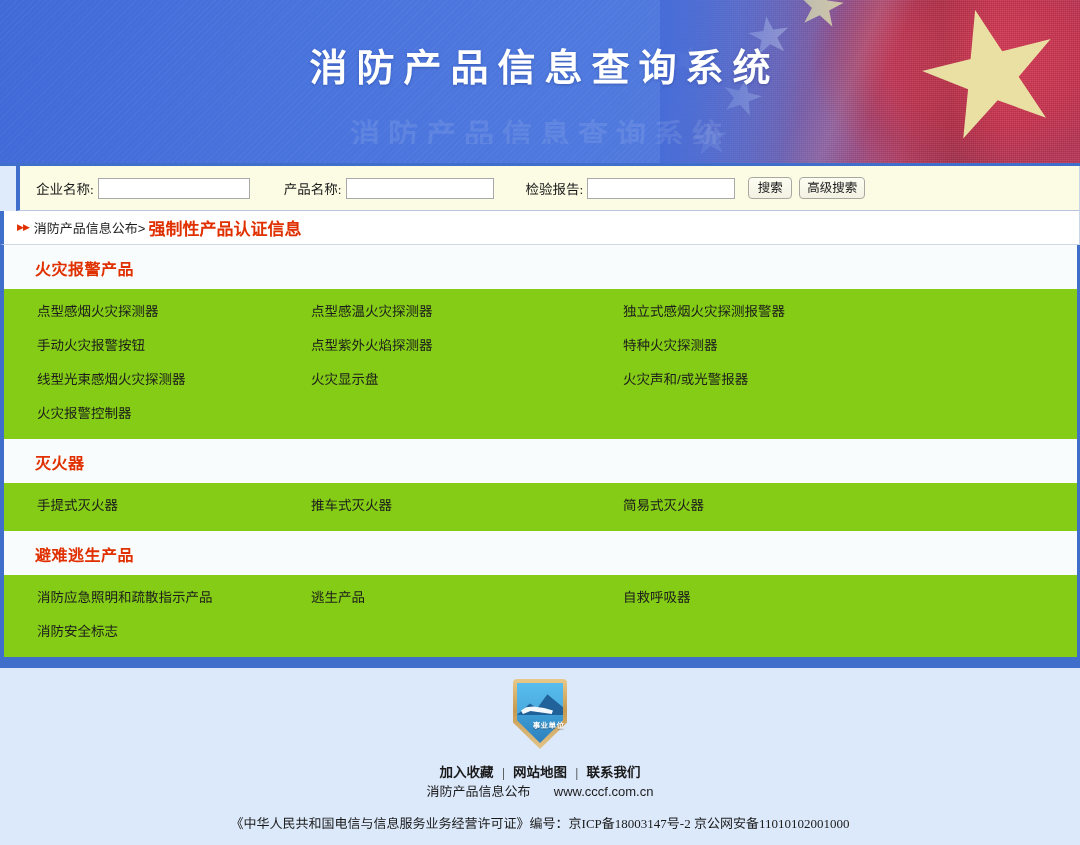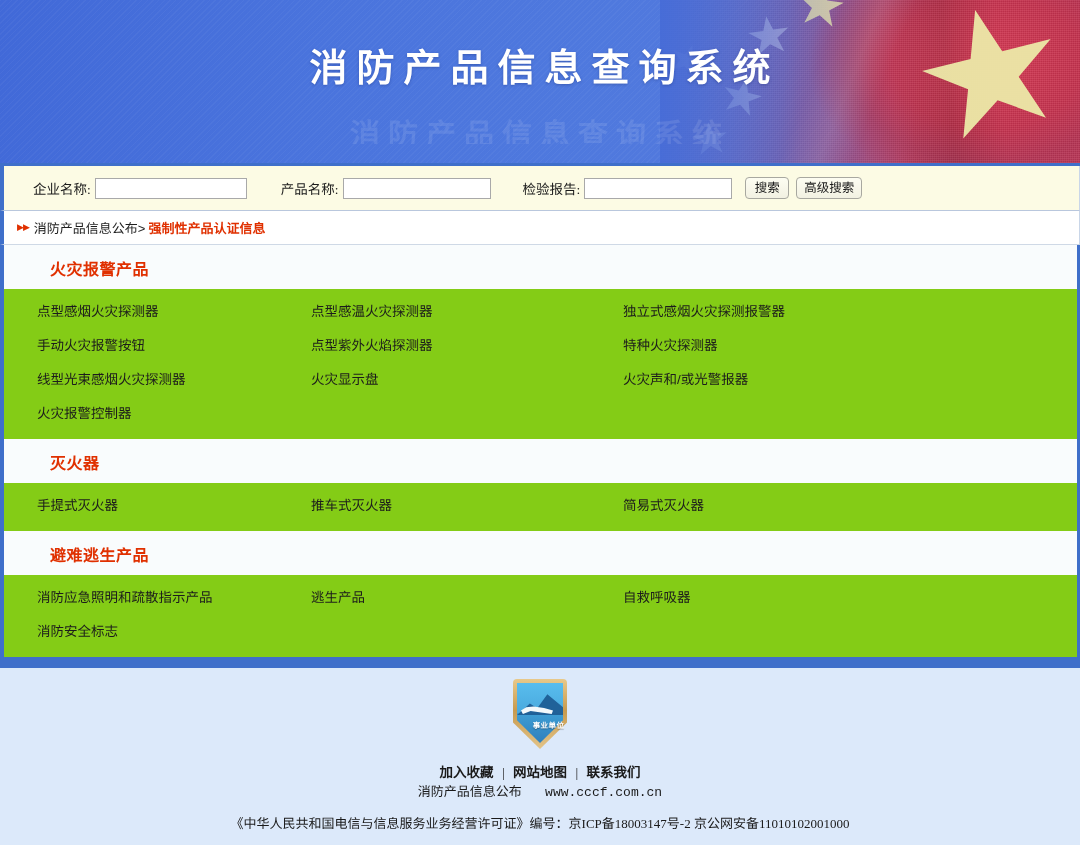--- a/index.html
+++ b/index.html
@@ -107,22 +107,23 @@
     border-top: 3px solid #3f6fca;
   }
   .searchbar {
     background: #fcfbe4;
     border-left: 4px solid #3f6fca;
     border-right: 1px solid #c9d6e8;
     border-bottom: 1px solid #b9c7dd;
     height: 45px;
     display: flex;
     align-items: center;
-    padding-left: 29px;
+    padding-left: 16px;
     gap: 0;
+    margin-left: 16px;
   }
   .fld { display: flex; align-items: center; }
   .fld-label {
     font-size: 13.5px;
     color: #1a1a1a;
     white-space: nowrap;
     font-family: "Liberation Serif", "DejaVu Serif", serif;
   }
   .fld-input {
     height: 21px;
@@ -168,31 +169,31 @@
     font-size: 13px;
   }
   .crumb-arrows {
     color: #e03000;
     font-size: 9px;
     letter-spacing: -1px;
     margin-right: 5px;
     line-height: 1;
   }
   .crumb-a { color: #1d1d1d; font-size: 13px; }
-  .crumb-b { color: #e03000; font-weight: bold; font-size: 13px; margin-left: 3px; }
+  .crumb-b { color: #e03000; font-weight: bold; font-size: 17px; margin-left: 3px; }
 
   
   .content {
     border-left: 4px solid #3f6fca;
     border-right: 3px solid #3f6fca;
     background: #e4eff9;
   }
   .cat-head {
     background: #f9fcfd;
-    padding: 11px 0 9px 46px;
+    padding: 11px 0 9px 31px;
     font-size: 16px;
     font-weight: bold;
     color: #e03000;
     letter-spacing: 0.5px;
   }
   .cat-body {
     background: #84cc16;
     padding: 4px 0 10px 0;
   }
   .prow {
@@ -276,21 +277,21 @@
     font-family: "Liberation Serif", "DejaVu Serif", serif;
   }
   .f-links a { color: #1a1a1a; text-decoration: none; cursor: pointer; }
   .f-sep { margin: 0 5px; font-weight: normal; }
   .f-line {
     font-size: 13px;
     color: #1a1a1a;
     font-family: "Liberation Serif", "DejaVu Serif", serif;
     margin-bottom: 13px;
   }
-  .f-line .url { font-family: Liberation Mono, monospace; margin-left: 20px; }
+  .f-line .url { font-family: Liberation Sans, sans-serif; margin-left: 20px; }
   .f-line.tight { margin-bottom: 12px; }
 </style>
 </head>
 <body>
 
 <div class="banner">
   <div class="banner-weave"></div>
   <div class="flag-wrap">
     <div class="flag-red"></div>
     <div class="flag-fold"></div>

